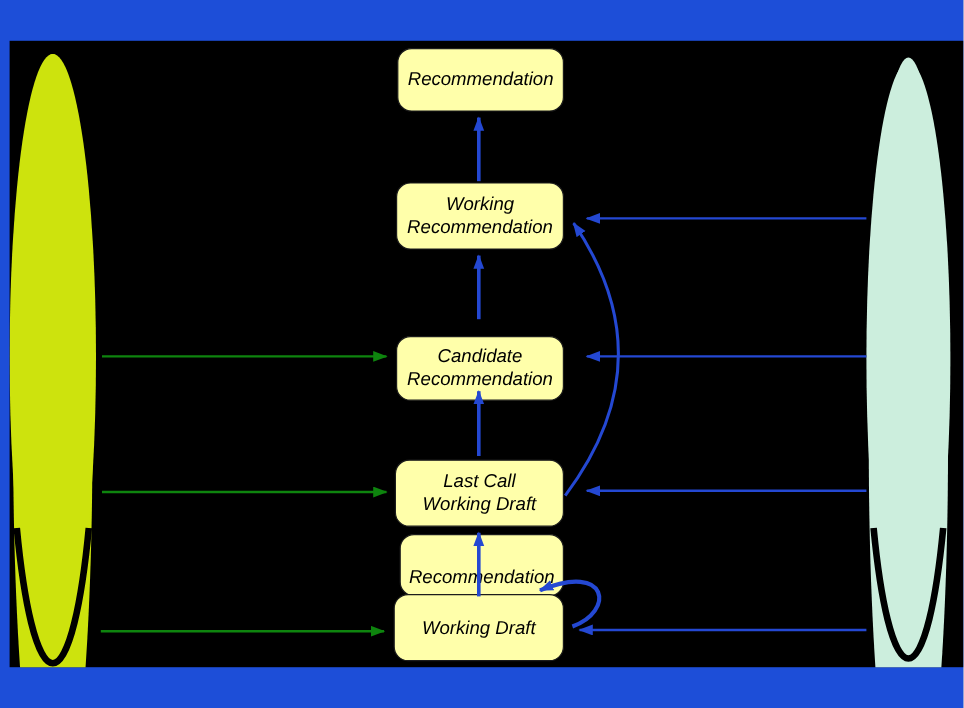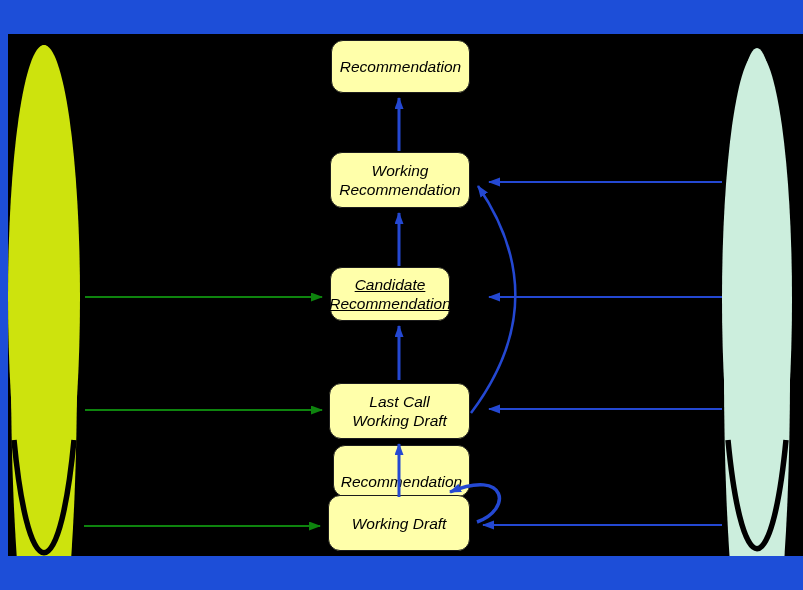--- a/index.html
+++ b/index.html
@@ -30,21 +30,21 @@
 
   <div class="node" style="left:331px;top:40px;width:139px;height:53px;">
     <span>Recommendation</span>
   </div>
 
   <div class="node" style="left:330px;top:152px;width:140px;height:56px;">
     <span>Working</span>
     <span>Recommendation</span>
   </div>
 
-  <div class="node" style="left:330px;top:267px;width:120px;height:54px;text-decoration:underline;">
+  <div class="node" style="left:330px;top:280px;width:140px;height:54px;">
     <span>Candidate</span>
     <span>Recommendation</span>
   </div>
 
   <div class="node" style="left:329px;top:383px;width:141px;height:56px;">
     <span>Last Call</span>
     <span>Working Draft</span>
   </div>
 
   <div class="node lower-rec" style="left:333px;top:445px;width:137px;height:52px;">

